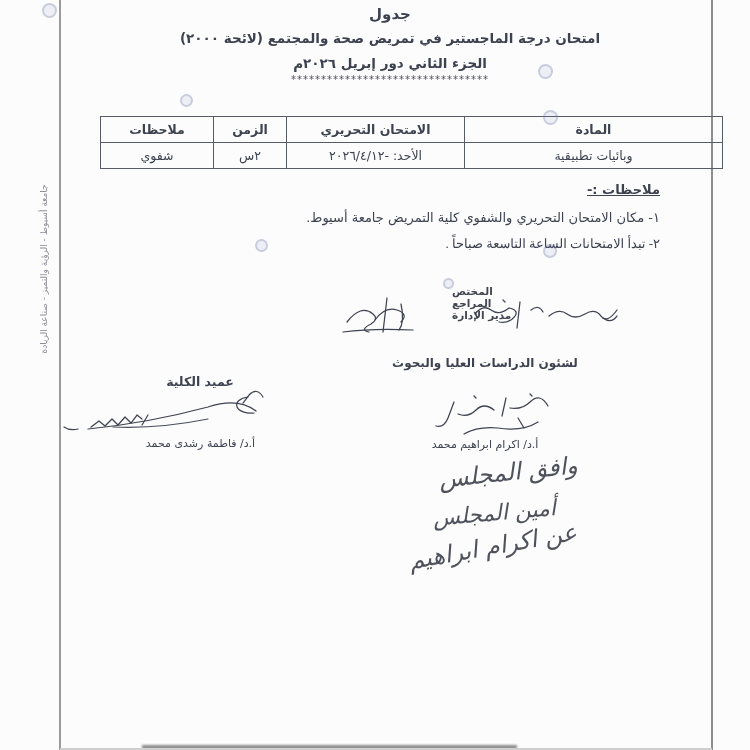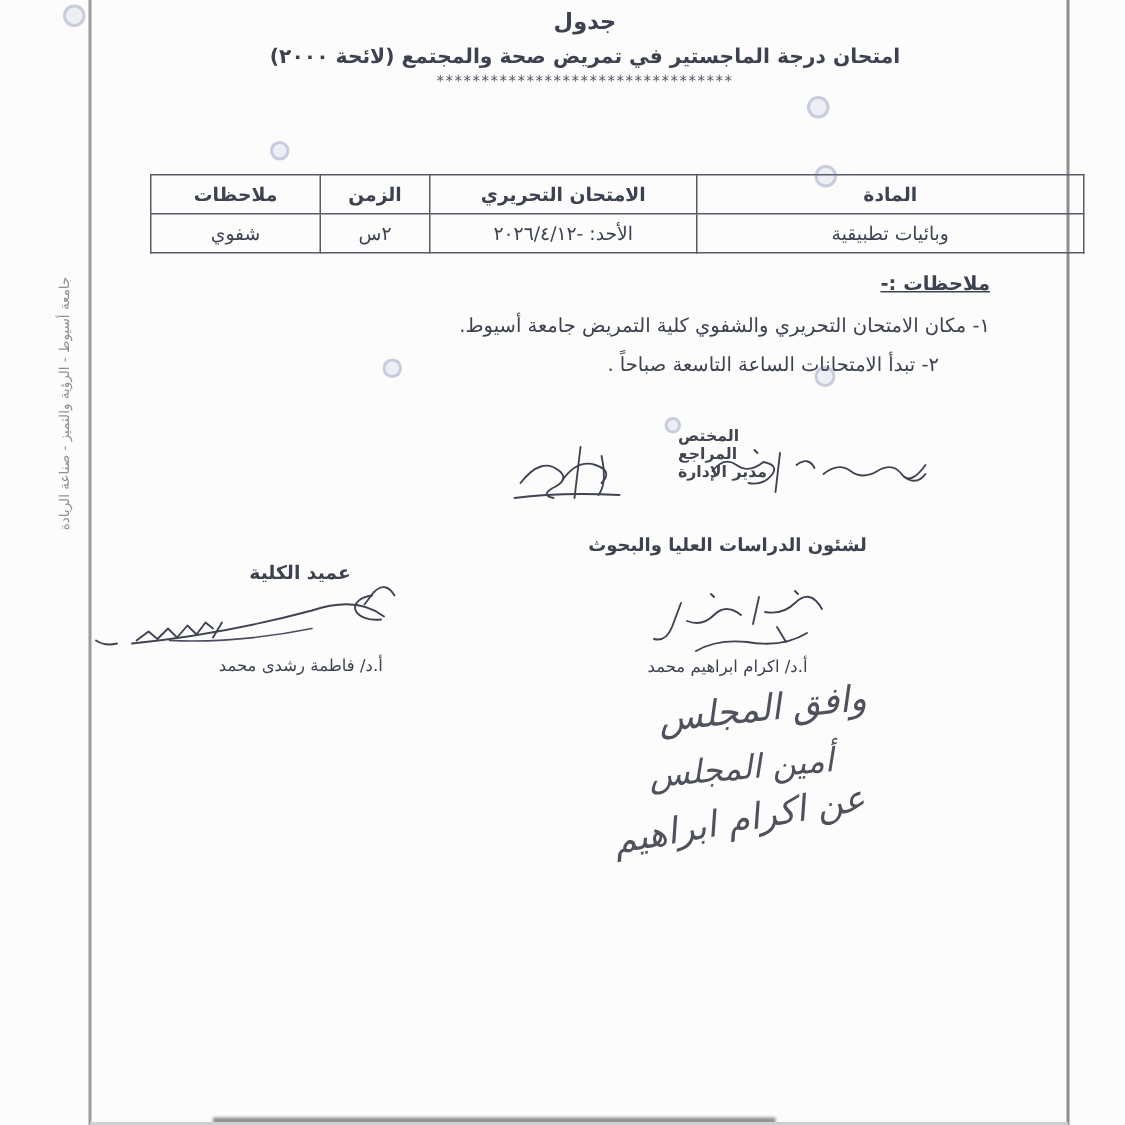--- a/index.html
+++ b/index.html
@@ -45,21 +45,21 @@
   .col-subject{width:233px;}
   .col-written{width:153px;}
   .col-time{width:48px;}
   .col-notes{width:88px;}
   td.cell-subject{text-align:right;padding-right:7px;}
 
   
   .notes-block{right:90px;top:182px;width:500px;text-align:right;direction:rtl;}
   .notes-heading{font-size:13px;font-weight:bold;text-decoration:underline;}
   .note-item{font-size:13px;margin-top:13px;}
-  .note-item.n2{margin-right:34px;margin-top:11px;}
+  .note-item.n2{margin-right:0;margin-top:11px;font-family:Liberation Serif, serif;}
 
   
   .officials-row{left:452px;top:285px;width:138px;display:flex;direction:ltr;
     justify-content:space-between;font-size:10.5px;font-weight:bold;color:#41454f;flex-direction:column;}
 
   
   .sig{stroke:#3f4352;stroke-width:1.25;fill:none;stroke-linecap:round;stroke-linejoin:round;}
   .sig-light{stroke:#4a4e5c;stroke-width:1.1;fill:none;stroke-linecap:round;}
 
   
@@ -93,20 +93,21 @@
 <div class="page">
 
   <div class="border-line border-left"></div>
   <div class="border-line border-right"></div>
 
   <div class="side-text">جامعة أسيوط - الرؤية والتميز - صناعة الريادة</div>
 
   <div class="abs title-block">
     <div class="title-h">جدول</div>
     <div class="title-l2">امتحان درجة الماجستير في تمريض صحة والمجتمع (لائحة ٢٠٠٠)</div>
+    <div class="title-l3">الجزء الثاني دور إبريل ٢٠٢٦م</div>
     <div class="title-stars">*********************************</div>
   </div>
 
   <div class="abs exam-table-wrap">
     <table class="exam">
       <tbody>
           <tr>
         <th class="col-subject">المادة</th>
         <th class="col-written">الامتحان التحريري</th>
         <th class="col-time">الزمن</th>

